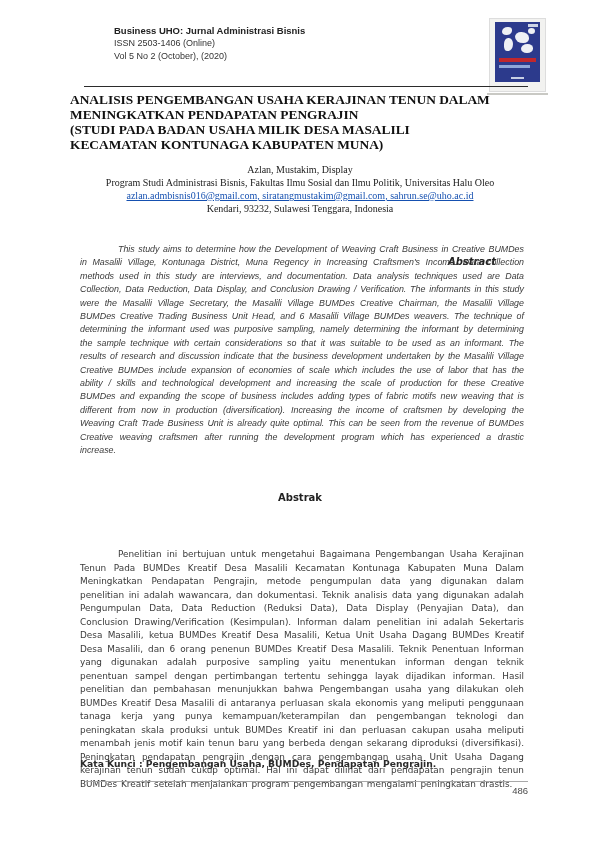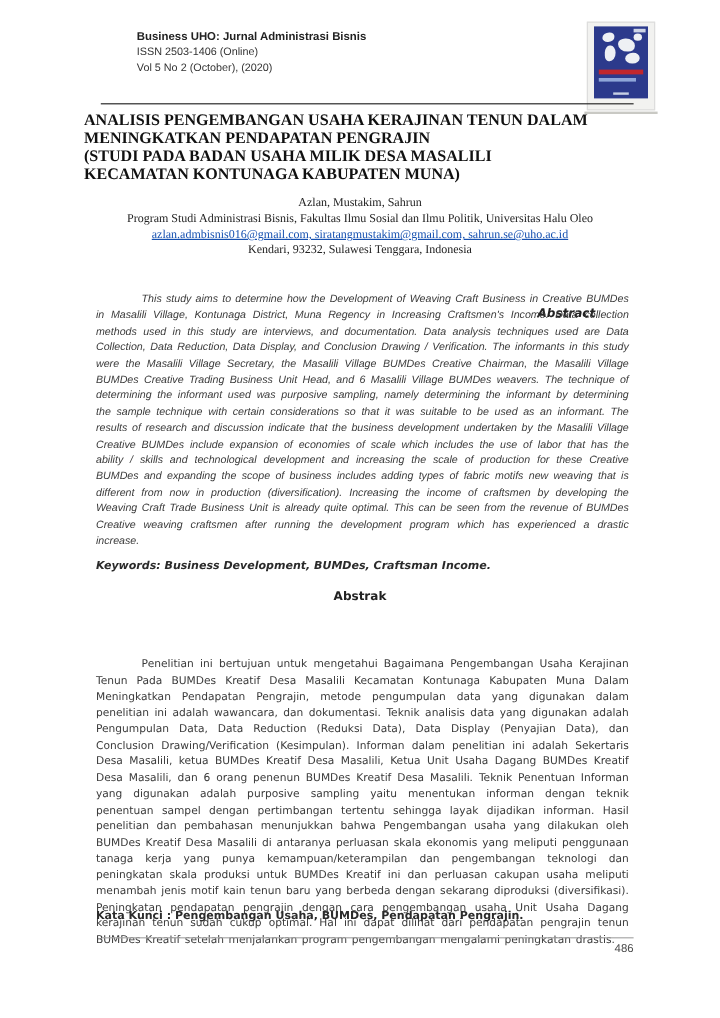--- a/index.html
+++ b/index.html
@@ -154,29 +154,28 @@
   <div class="logo-base"></div>
 
   <div class="header-rule"></div>
 
   <div class="title">ANALISIS PENGEMBANGAN USAHA KERAJINAN TENUN DALAM
 MENINGKATKAN PENDAPATAN PENGRAJIN
 (STUDI PADA BADAN USAHA MILIK DESA MASALILI
 KECAMATAN KONTUNAGA KABUPATEN MUNA)</div>
 
   <div class="authors-block">
-    <div>Azlan, Mustakim, Sahrun</div>
+    <div>Azlan, Mustakim, Display</div>
     <div>Program Studi Administrasi Bisnis, Fakultas Ilmu Sosial dan Ilmu Politik, Universitas Halu Oleo</div>
     <div class="emails">azlan.admbisnis016@gmail.com, siratangmustakim@gmail.com, sahrun.se@uho.ac.id</div>
     <div>Kendari, 93232, Sulawesi Tenggara, Indonesia</div>
   </div>
 
   <div class="abstract-heading-en">Abstract</div>
   <div class="abstract-en">This study aims to determine how the Development of Weaving Craft Business in Creative BUMDes in Masalili Village, Kontunaga District, Muna Regency in Increasing Craftsmen's Income. Data collection methods used in this study are interviews, and documentation. Data analysis techniques used are Data Collection, Data Reduction, Data Display, and Conclusion Drawing / Verification. The informants in this study were the Masalili Village Secretary, the Masalili Village BUMDes Creative Chairman, the Masalili Village BUMDes Creative Trading Business Unit Head, and 6 Masalili Village BUMDes weavers. The technique of determining the informant used was purposive sampling, namely determining the informant by determining the sample technique with certain considerations so that it was suitable to be used as an informant. The results of research and discussion indicate that the business development undertaken by the Masalili Village Creative BUMDes include expansion of economies of scale which includes the use of labor that has the ability / skills and technological development and increasing the scale of production for these Creative BUMDes and expanding the scope of business includes adding types of fabric motifs new weaving that is different from now in production (diversification). Increasing the income of craftsmen by developing the Weaving Craft Trade Business Unit is already quite optimal. This can be seen from the revenue of BUMDes Creative weaving craftsmen after running the development program which has experienced a drastic increase.</div>
-  <div class="keywords-en">Keywords: Business Development, BUMDes, Craftsman Income.</div>
 
   <div class="abstract-heading-id">Abstrak</div>
   <div class="abstract-id">Penelitian ini bertujuan untuk mengetahui Bagaimana Pengembangan Usaha Kerajinan Tenun Pada BUMDes Kreatif Desa Masalili Kecamatan Kontunaga Kabupaten Muna Dalam Meningkatkan Pendapatan Pengrajin, metode pengumpulan data yang digunakan dalam penelitian ini adalah wawancara, dan dokumentasi. Teknik analisis data yang digunakan adalah Pengumpulan Data, Data Reduction (Reduksi Data), Data Display (Penyajian Data), dan Conclusion Drawing/Verification (Kesimpulan). Informan dalam penelitian ini adalah Sekertaris Desa Masalili, ketua BUMDes Kreatif Desa Masalili, Ketua Unit Usaha Dagang BUMDes Kreatif Desa Masalili, dan 6 orang penenun BUMDes Kreatif Desa Masalili. Teknik Penentuan Informan yang digunakan adalah purposive sampling yaitu menentukan informan dengan teknik penentuan sampel dengan pertimbangan tertentu sehingga layak dijadikan informan. Hasil penelitian dan pembahasan menunjukkan bahwa Pengembangan usaha yang dilakukan oleh BUMDes Kreatif Desa Masalili di antaranya perluasan skala ekonomis yang meliputi penggunaan tanaga kerja yang punya kemampuan/keterampilan dan pengembangan teknologi dan peningkatan skala produksi untuk BUMDes Kreatif ini dan perluasan cakupan usaha meliputi menambah jenis motif kain tenun baru yang berbeda dengan sekarang diproduksi (diversifikasi). Peningkatan pendapatan pengrajin dengan cara pengembangan usaha Unit Usaha Dagang kerajinan tenun sudah cukup optimal.  Hal ini dapat dilihat dari pendapatan pengrajin tenun BUMDes Kreatif setelah menjalankan program pengembangan mengalami peningkatan drastis.</div>
   <div class="keywords-id">Kata Kunci : Pengembangan Usaha, BUMDes, Pendapatan Pengrajin.</div>
 
   <div class="footer-rule"></div>
   <div class="page-number">486</div>
 
 </div>
 

